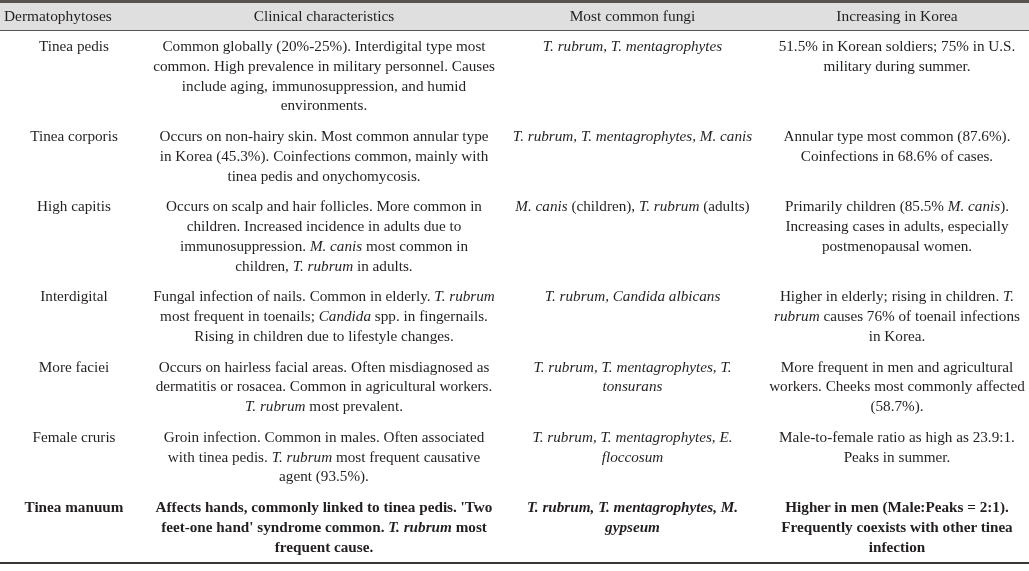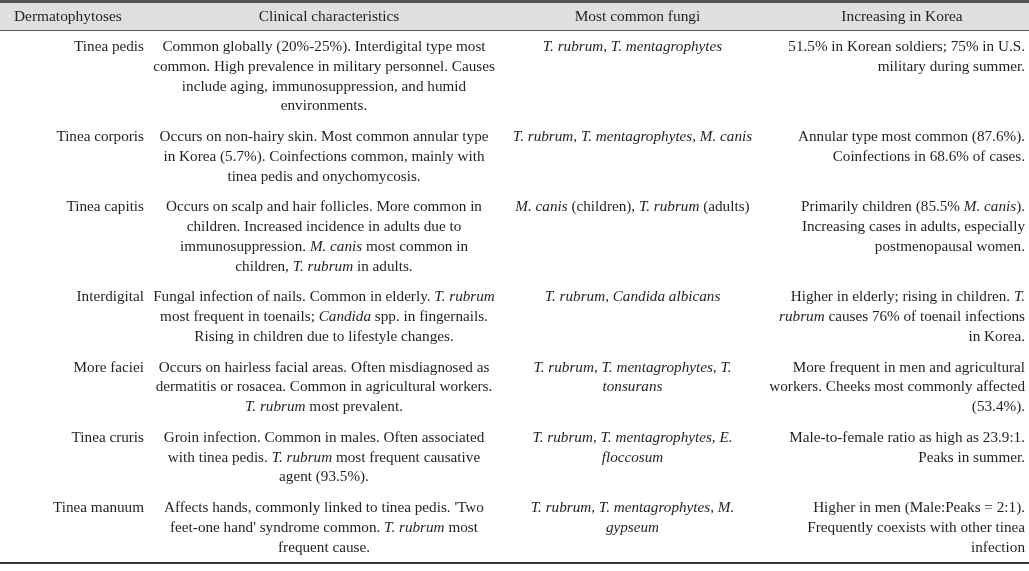--- a/index.html
+++ b/index.html
@@ -25,52 +25,53 @@
     border-collapse: collapse;
     table-layout: fixed;
     font-size: 15.2px;
     line-height: 1.30;
   }
   table.dermtable thead tr.header-row {
     background: #dfdfdf;
   }
   table.dermtable thead th {
     font-weight: normal;
-    padding: 3px 4px 4px 14px;
+    padding: 3px 4px 4px 4px;
     border-top: 3px solid #58534f;
     border-bottom: 1.5px solid #58534f;
     vertical-align: middle;
     font-size: 15.4px;
   }
   th.col-name {
     text-align: left;
     padding-left: 6px;
   }
   th.col-center { text-align: center; }
 
   table.dermtable tbody td {
     vertical-align: top;
     padding: 5px 4px 6px 4px;
     border: none;
   }
   td.c1 {
-    text-align: right;
+    text-align: center;
     padding-left: 6px;
     white-space: nowrap;
   }
   td.c2, td.c3, td.c4 {
     text-align: center;
   }
   td.c2 { padding-left: 10px; padding-right: 12px; }
   td.c3 { padding-left: 6px; padding-right: 6px; }
-  td.c4 { padding-left: 10px; padding-right: 14px; text-align: right; }
+  td.c4 { padding-left: 10px; padding-right: 14px; }
 
   table.dermtable tbody tr.last-row td {
     border-bottom: 2.5px solid #3a3533;
     padding-bottom: 6px;
+    font-weight: bold;
   }
   i { font-style: italic; }
 </style>
 </head>
 <body>
 
 <div id="table-wrap">
   <table class="dermtable">
     <colgroup>
       <col style="width:148px">
@@ -90,48 +91,48 @@
 
       <tr>
         <td class="c1">Tinea pedis</td>
         <td class="c2">Common globally (20%-25%). Interdigital type most common. High prevalence in military personnel. Causes include aging, immunosuppression, and humid environments.</td>
         <td class="c3"><i>T. rubrum, T. mentagrophytes</i></td>
         <td class="c4">51.5% in Korean soldiers; 75% in U.S. military during summer.</td>
       </tr>
 
       <tr>
         <td class="c1">Tinea corporis</td>
-        <td class="c2">Occurs on non-hairy skin. Most common annular type in Korea (5.7%). Coinfections common, mainly with tinea pedis and onychomycosis.</td>
+        <td class="c2">Occurs on non-hairy skin. Most common annular type in Korea (45.3%). Coinfections common, mainly with tinea pedis and onychomycosis.</td>
         <td class="c3"><i>T. rubrum, T. mentagrophytes, M. canis</i></td>
         <td class="c4">Annular type most common (87.6%). Coinfections in 68.6% of cases.</td>
       </tr>
 
       <tr>
-        <td class="c1">Tinea capitis</td>
+        <td class="c1">High capitis</td>
         <td class="c2">Occurs on scalp and hair follicles. More common in children. Increased incidence in adults due to immunosuppression. <i>M. canis</i> most common in children, <i>T. rubrum</i> in adults.</td>
         <td class="c3"><i>M. canis</i> (children), <i>T. rubrum</i> (adults)</td>
         <td class="c4">Primarily children (85.5% <i>M. canis</i>). Increasing cases in adults, especially postmenopausal women.</td>
       </tr>
 
       <tr>
         <td class="c1">Interdigital</td>
         <td class="c2">Fungal infection of nails. Common in elderly. <i>T. rubrum</i> most frequent in toenails; <i>Candida</i> spp. in fingernails. Rising in children due to lifestyle changes.</td>
         <td class="c3"><i>T. rubrum, Candida albicans</i></td>
         <td class="c4">Higher in elderly; rising in children. <i>T. rubrum</i> causes 76% of toenail infections in Korea.</td>
       </tr>
 
       <tr>
         <td class="c1">More faciei</td>
         <td class="c2">Occurs on hairless facial areas. Often misdiagnosed as dermatitis or rosacea. Common in agricultural workers. <i>T. rubrum</i> most prevalent.</td>
         <td class="c3"><i>T. rubrum, T. mentagrophytes, T. tonsurans</i></td>
-        <td class="c4">More frequent in men and agricultural workers. Cheeks most commonly affected (53.4%).</td>
+        <td class="c4">More frequent in men and agricultural workers. Cheeks most commonly affected (58.7%).</td>
       </tr>
 
       <tr>
-        <td class="c1">Tinea cruris</td>
+        <td class="c1">Female cruris</td>
         <td class="c2">Groin infection. Common in males. Often associated with tinea pedis. <i>T. rubrum</i> most frequent causative agent (93.5%).</td>
         <td class="c3"><i>T. rubrum, T. mentagrophytes, E. floccosum</i></td>
         <td class="c4">Male-to-female ratio as high as 23.9:1. Peaks in summer.</td>
       </tr>
 
       <tr class="last-row">
         <td class="c1">Tinea manuum</td>
         <td class="c2">Affects hands, commonly linked to tinea pedis. 'Two feet-one hand' syndrome common. <i>T. rubrum</i> most frequent cause.</td>
         <td class="c3"><i>T. rubrum, T. mentagrophytes, M. gypseum</i></td>
         <td class="c4">Higher in men (Male:Peaks = 2:1). Frequently coexists with other tinea infection</td>

